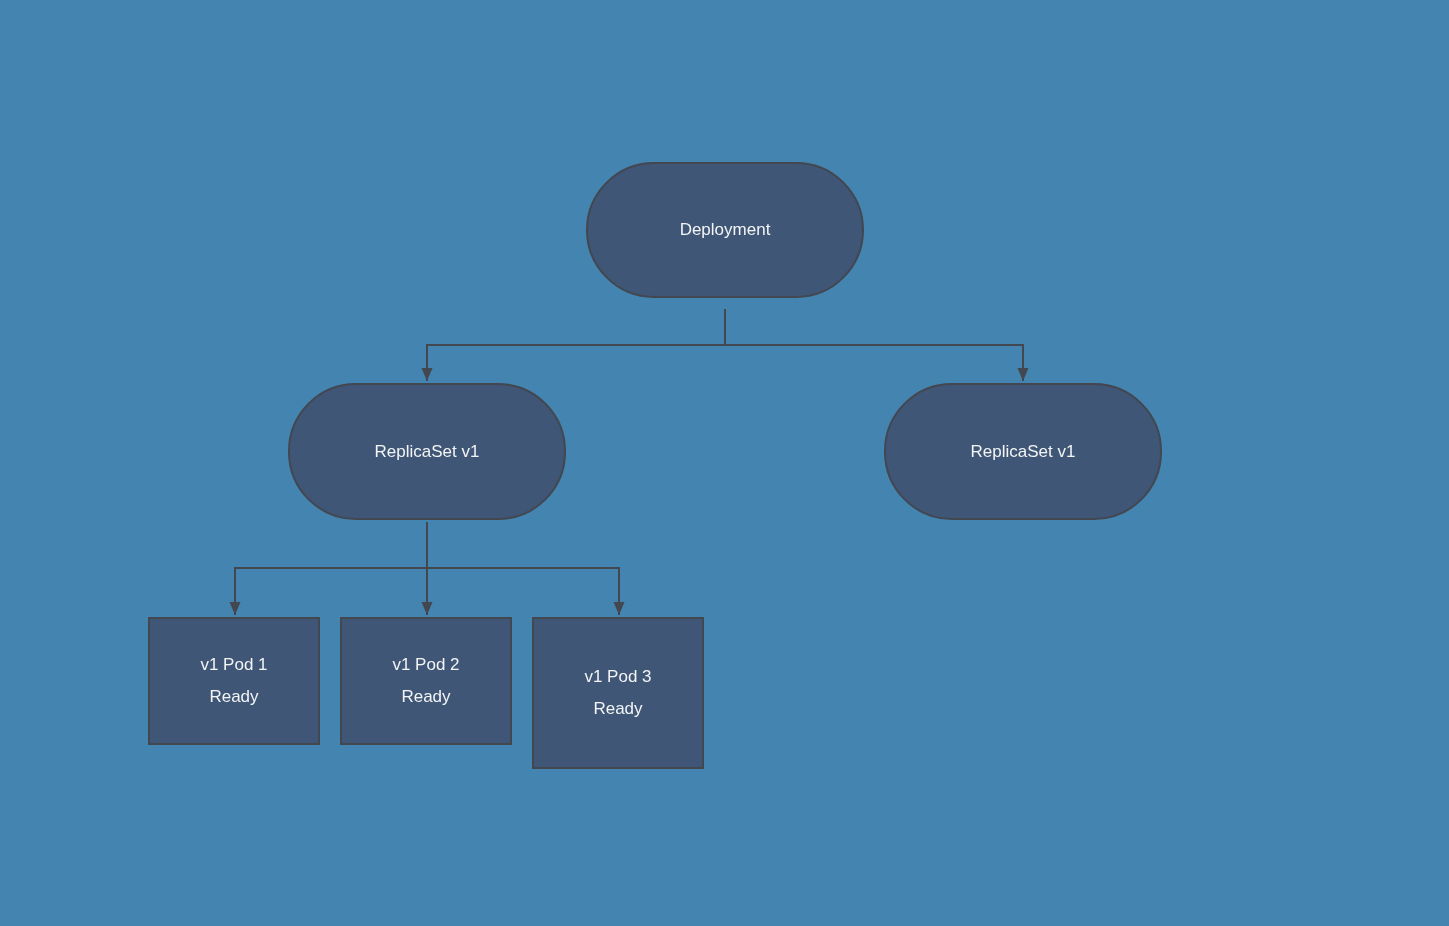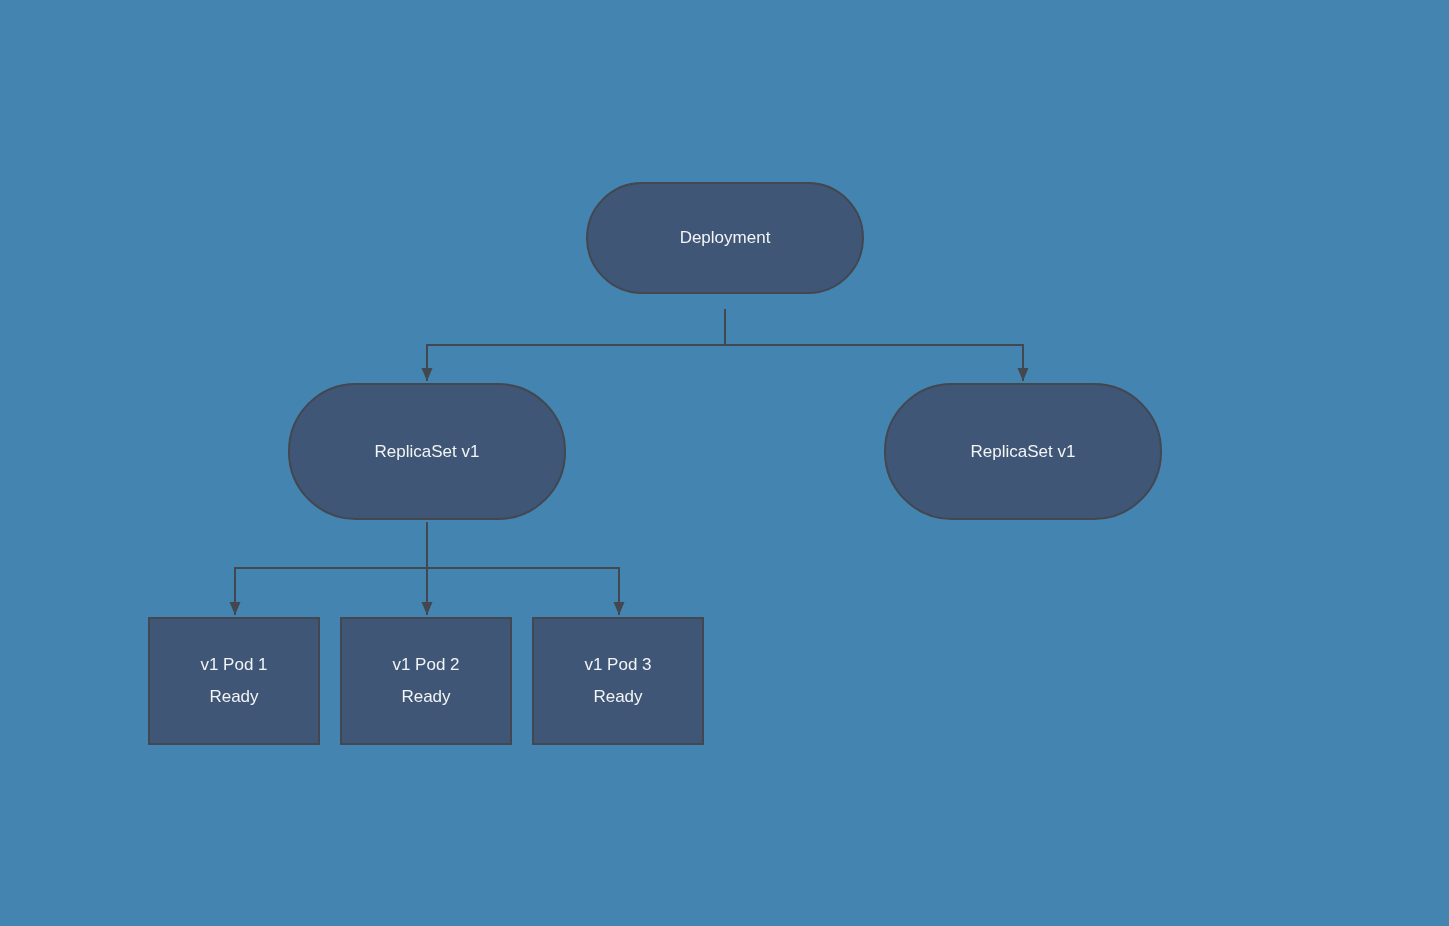--- a/index.html
+++ b/index.html
@@ -39,26 +39,26 @@
     display: flex;
     flex-direction: column;
     align-items: center;
     justify-content: center;
     color: var(--text);
     font-size: 17px;
     line-height: 32px;
     text-align: center;
   }
   .stadium { border-radius: 68px; }
-  .n-deployment { left: 586px; top: 182px; width: 278px; height: 112px; }
+  .n-deployment { left: 586px; top: 162px; width: 278px; height: 136px; }
   .n-rs-left    { left: 288px; top: 383px; width: 278px; height: 137px; }
   .n-rs-right   { left: 884px; top: 383px; width: 278px; height: 137px; }
   .n-pod1 { left: 148px; top: 617px; width: 172px; height: 128px; justify-content: center; }
   .n-pod2 { left: 340px; top: 617px; width: 172px; height: 128px; }
-  .n-pod3 { left: 532px; top: 617px; width: 172px; height: 128px; }
+  .n-pod3 { left: 532px; top: 617px; width: 172px; height: 152px; }
 </style>
 </head>
 <body>
 
 <div class="canvas">
 
   <svg class="edges" viewBox="0 0 1449 926" xmlns="http://www.w3.org/2000/svg">
     <defs>
       <marker id="arrowhead" markerUnits="userSpaceOnUse" markerWidth="20" markerHeight="20" refX="13" refY="8" orient="auto">
         <path d="M0,2.5 L13,8 L0,13.5 Z"></path>

